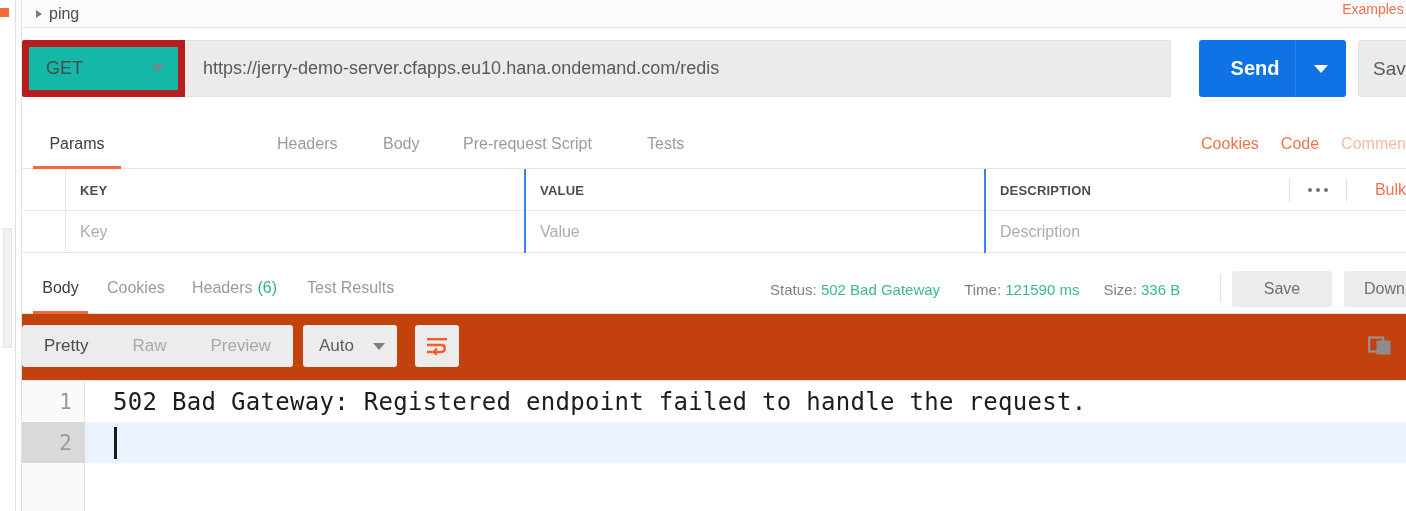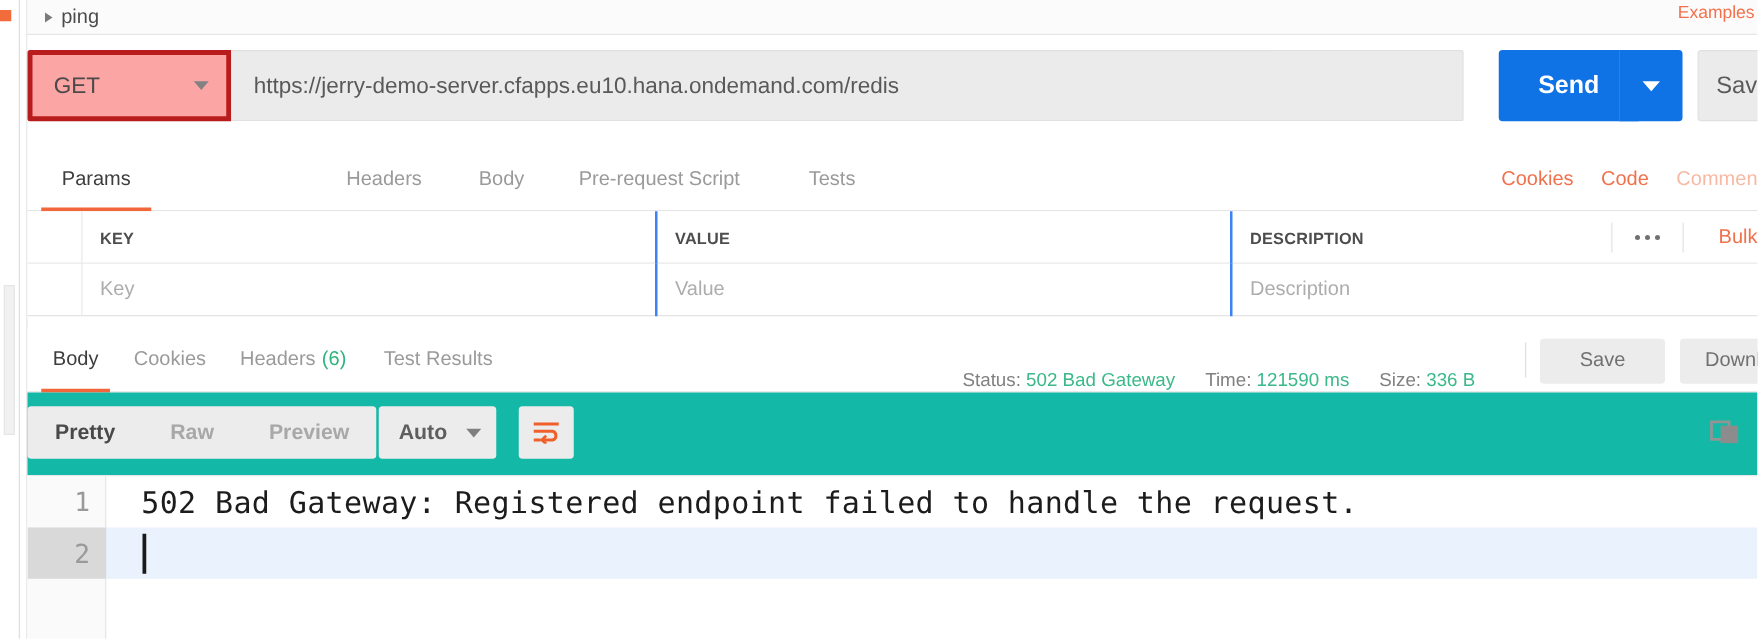--- a/index.html
+++ b/index.html
@@ -90,22 +90,22 @@
   .url-row {
     position: absolute;
     left: 22px; top: 29px;
     width: 1384px; height: 90px;
     background: #ffffff;
   }
   .method-select {
     position: absolute;
     left: 0; top: 11px;
     width: 163px; height: 57px;
-    background: #fca5a5;
-    border: 4px solid #b91c1c;
+    background: #14b8a6;
+    border: 7px solid #b91c1c;
     border-radius: 2px 0 0 2px;
     display: flex;
     align-items: center;
     padding: 0 14px 0 17px;
     cursor: pointer;
   }
   .method-label {
     font-size: 18px;
     color: #4a4a4a;
     flex: 1;
@@ -306,21 +306,21 @@
   .rtab.active::after {
     content: "";
     position: absolute;
     left: 0; right: 0; bottom: 0;
     height: 3px;
     background: #f1663a;
   }
   .hdr-count { color: #2eb47c; margin-left: 5px; }
   .meta {
     position: absolute;
-    left: 748px; top: 16px;
+    left: 748px; top: 1px;
     height: 52px;
     display: flex;
     align-items: center;
     gap: 24px;
   }
   .meta-item { font-size: 15px; color: #818181; white-space: nowrap; }
   .meta-val { color: #3bb98a; }
   .meta-sep {
     position: absolute;
     left: 1198px; top: 12px;
@@ -342,22 +342,21 @@
     cursor: pointer;
   }
   .resp-save { left: 1210px; width: 100px; justify-content: center; padding: 0;}
   .resp-download { left: 1322px; width: 104px; }
 
   
   .fmt-bar {
     position: absolute;
     left: 22px; top: 314px;
     width: 1384px; height: 66px;
-    background: #14b8a6;
-    font-weight: bold;
+    background: #c2410c;
   }
   .seg {
     position: absolute;
     left: 0; top: 11px;
     height: 42px;
     background: #ececec;
     border-radius: 3px;
     display: flex;
     align-items: center;
   }

